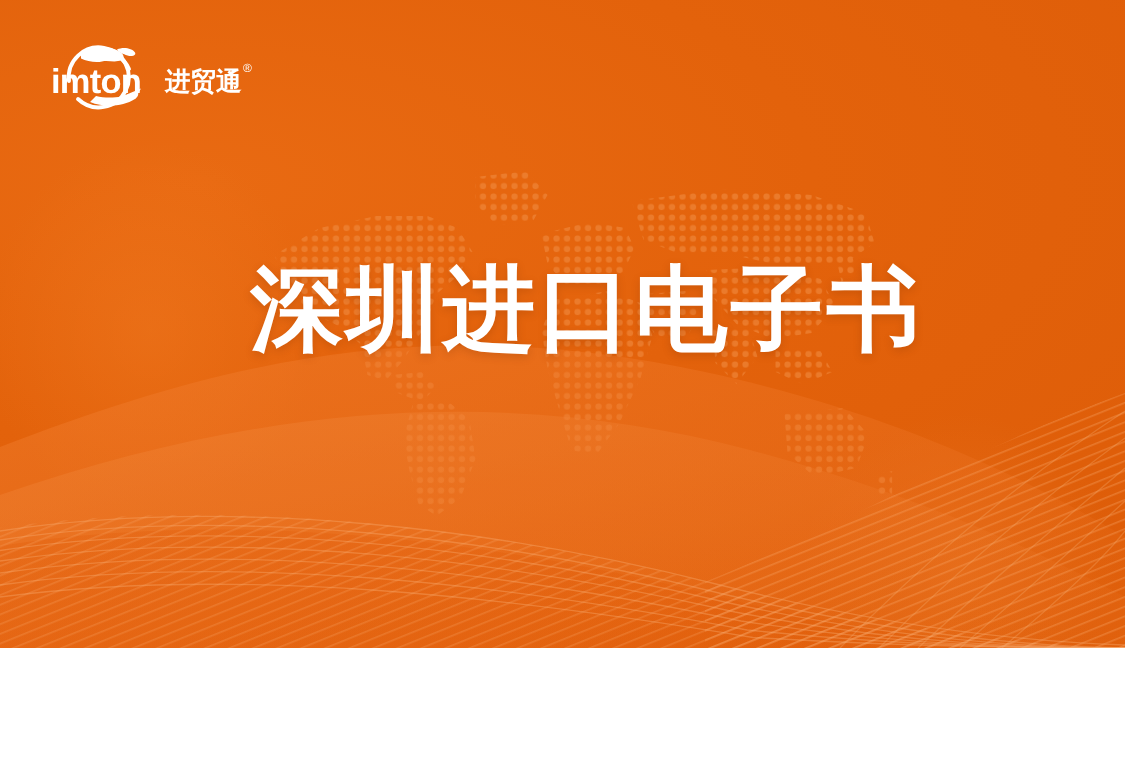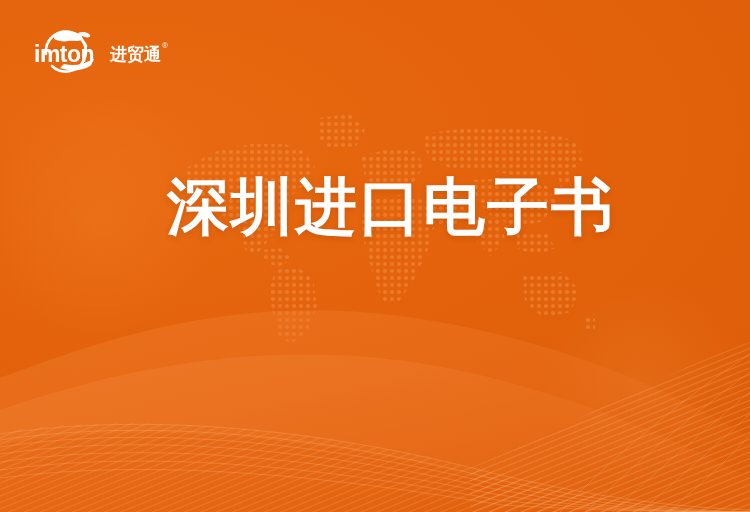--- a/index.html
+++ b/index.html
@@ -4,21 +4,21 @@
 <style>
   html, body {
     margin: 0;
     padding: 0;
     background: #ffffff;
   }
 
   #banner {
     position: relative;
     width: 750px;
-    height: 512px;
+    height: 432px;
     overflow: hidden;
     background: #d946ef;
     font-family: "Liberation Sans", "DejaVu Sans", sans-serif;
     user-select: none;
   }
 
   
   .bg-base {
     position: absolute;
     inset: 0;

